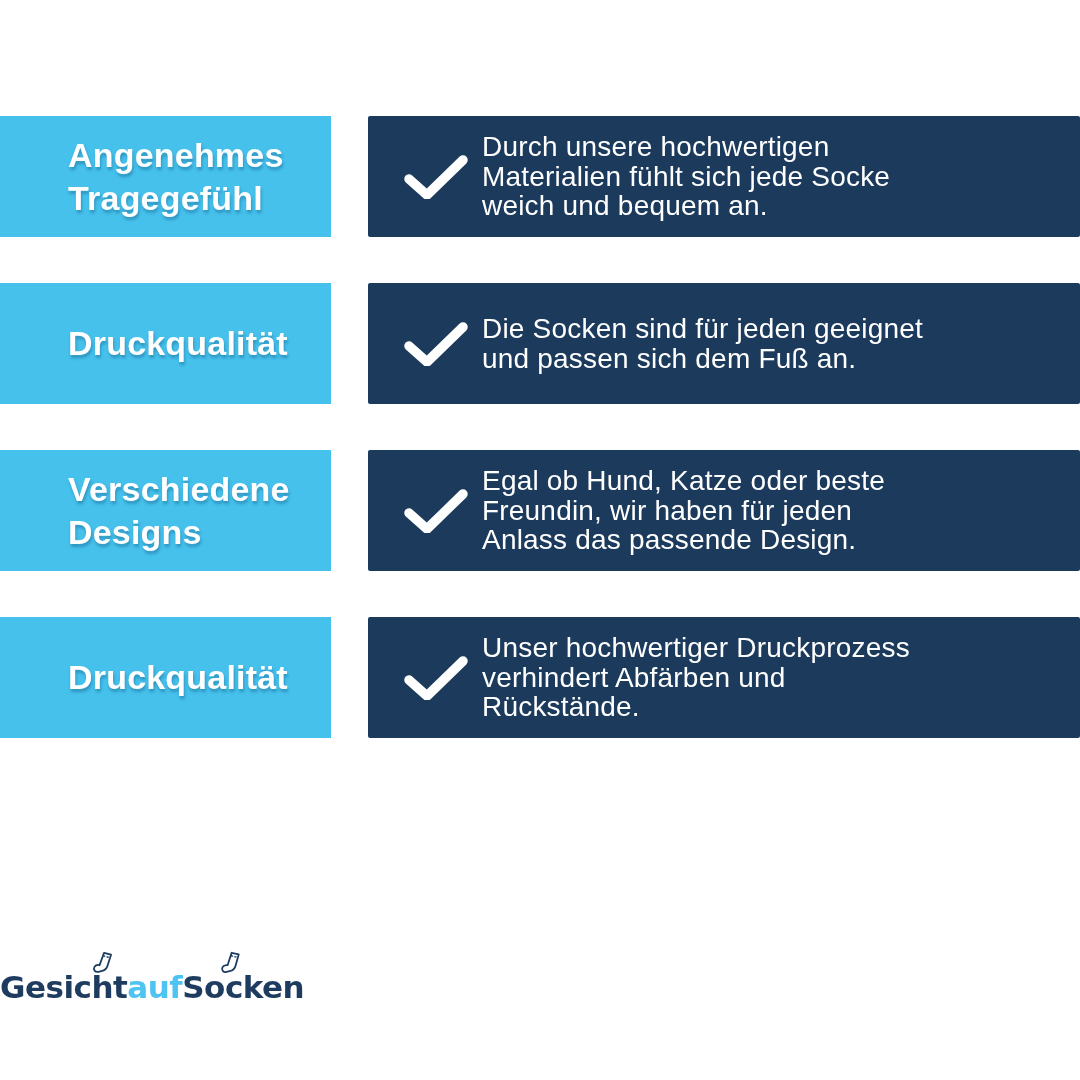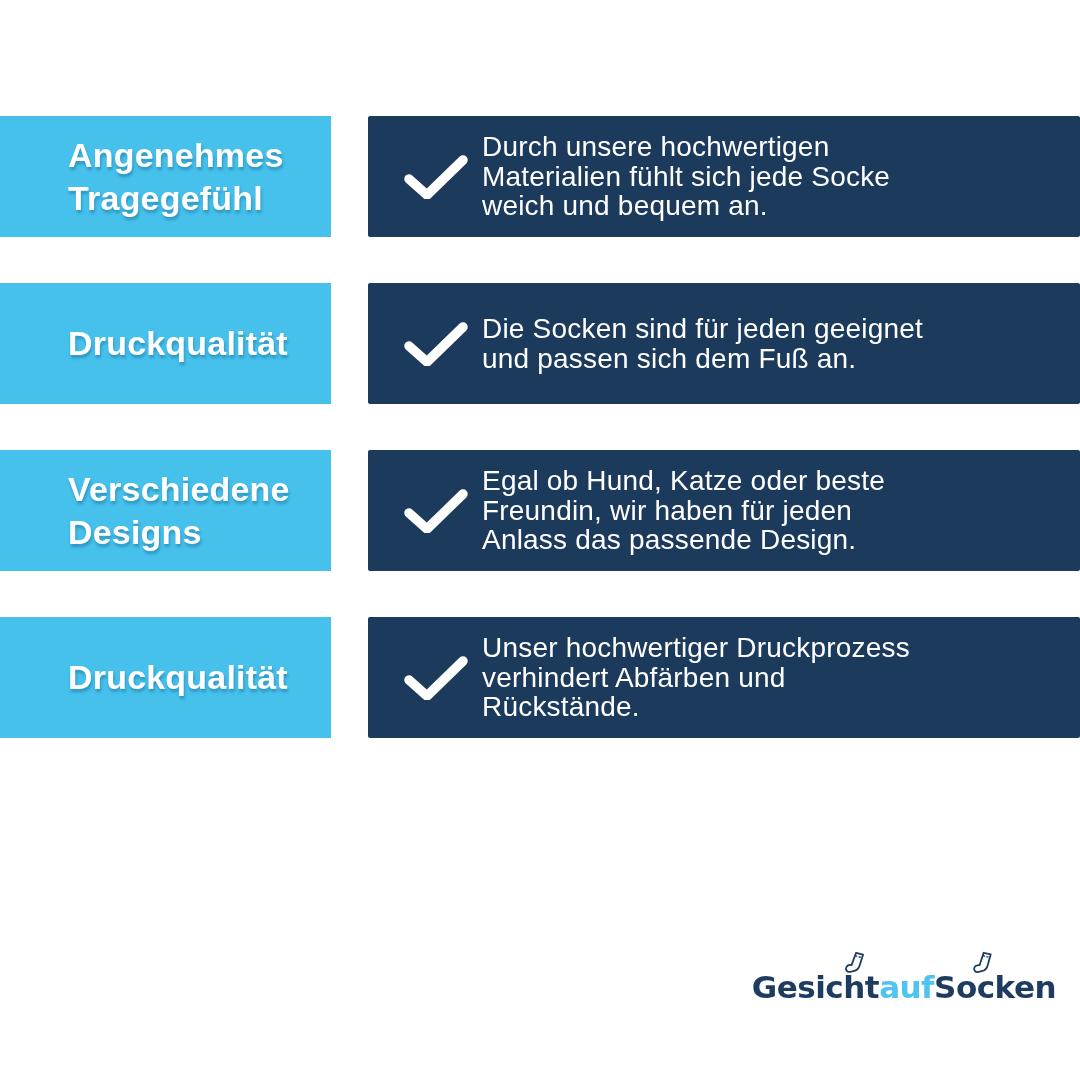--- a/index.html
+++ b/index.html
@@ -65,21 +65,21 @@
     font-weight:400;
     color:var(--text, #ffffff);
     white-space:pre-line;
     letter-spacing:.2px;
     font-family:"Liberation Sans", sans-serif;
   }
   .logo {
     position:absolute;
     top:972px; left:0;
     width:1056px;
-    text-align:right;
+    text-align:left;
   }
   .logo-inner {
     position:relative;
     display:inline-block;
     font-family:"DejaVu Sans", sans-serif;
     font-weight:600;
     font-size:31px;
     letter-spacing:-0.5px;
     line-height:1;
   }

